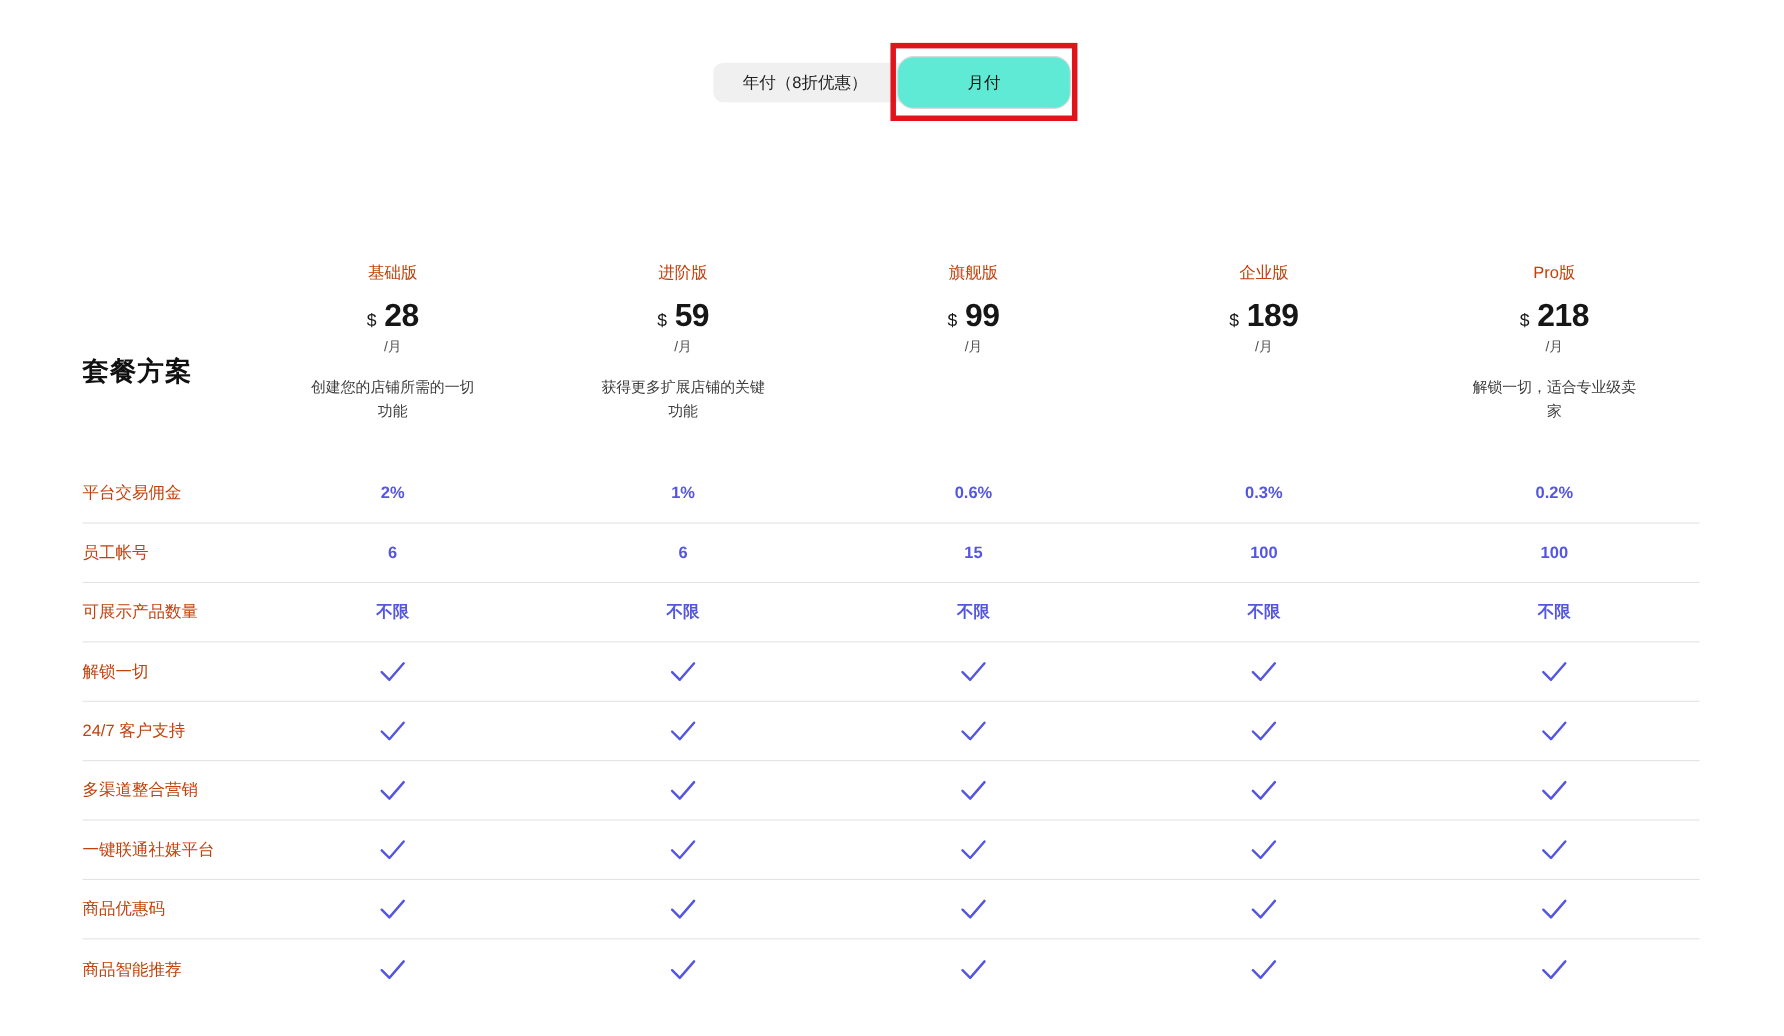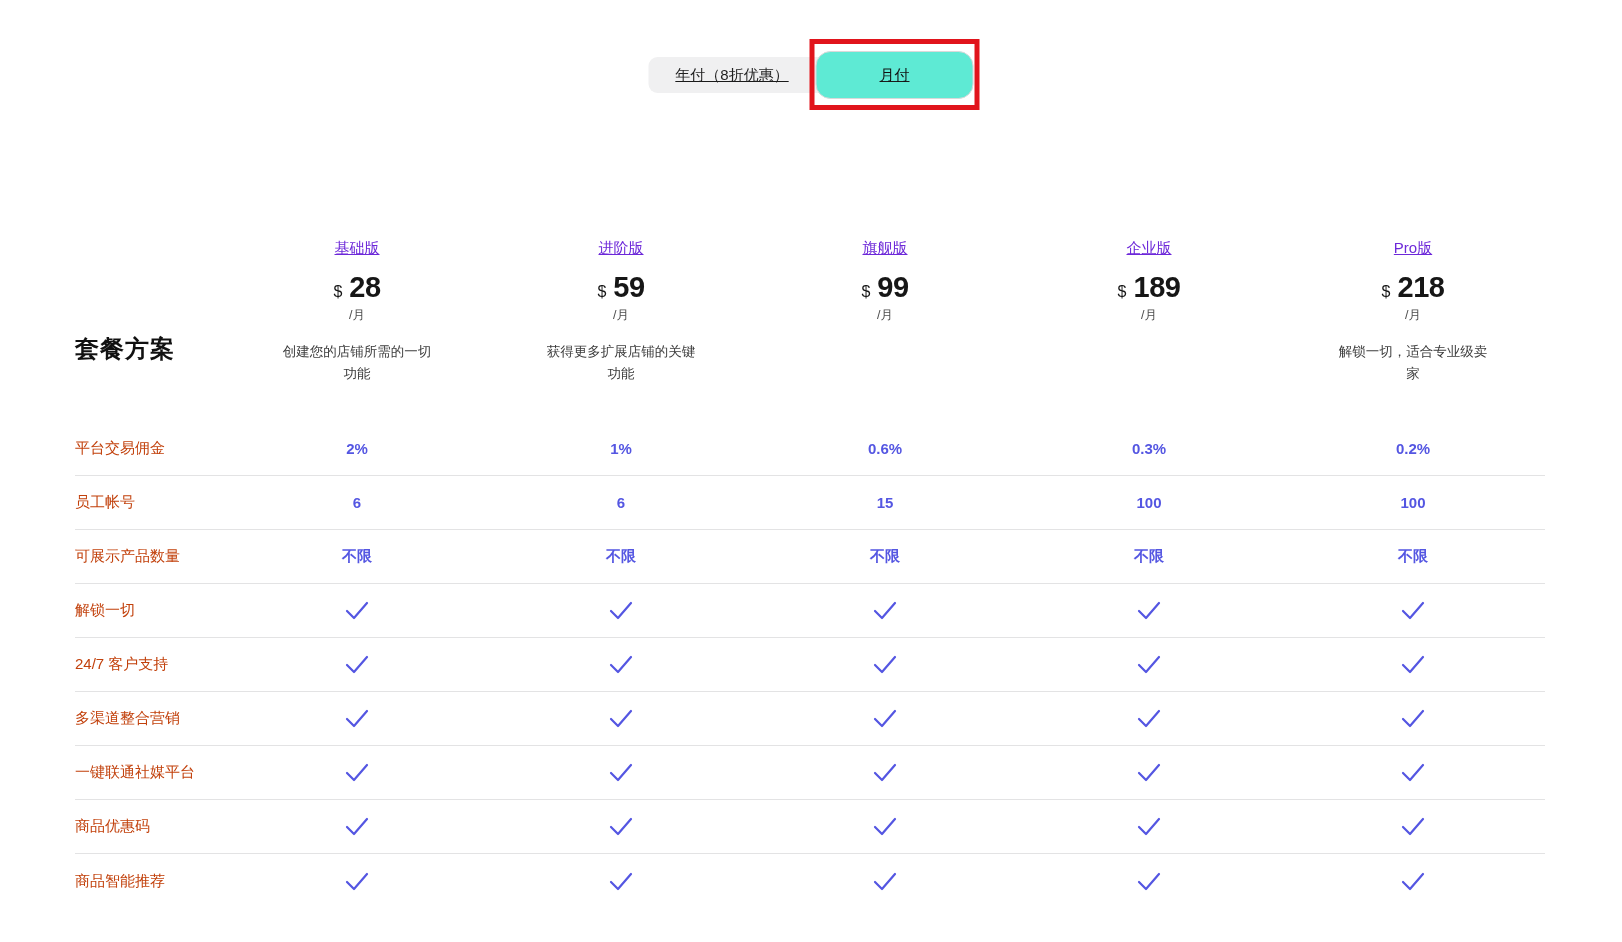--- a/index.html
+++ b/index.html
@@ -14,21 +14,20 @@
   }
 
   
   .toggle-wrap {
     position:absolute; top:57px; left:50%;
     transform:translateX(-50%);
     display:flex; align-items:center;
     background:#f0f0f1;
     border-radius:9px;
     height:36px;
-    text-decoration:underline;
   }
   .toggle-tab {
     height:48px;
     display:flex; align-items:center; justify-content:center;
     font-size:15px;
     cursor:pointer;
     user-select:none;
   }
   .tab-annual { width:167px; color:#1f1f1f; }
   .tab-monthly {
@@ -47,30 +46,30 @@
     pointer-events:none;
   }
 
   
   .content { position:absolute; left:75px; top:230px; width:1470px; }
   .grid-row { display:grid; grid-template-columns:150px repeat(5,1fr); }
 
   .header-row { height:192px; }
   .label-head-cell { position:relative; }
   .plans-title {
-    position:absolute; left:0; top:103px;
+    position:absolute; left:0; top:91px;
     font-size:24px; font-weight:700; color:#111;
     letter-spacing:1px;
     white-space:nowrap;
   }
   .plan-cell {
     display:flex; flex-direction:column; align-items:center;
     padding-top:9px;
   }
-  .plan-name { font-size:15px; font-weight:500; color:#6d28d9;text-decoration:underline; }
+  .plan-name { font-size:15px; font-weight:500; color:#c2410c; }
   .price-line { display:flex; align-items:baseline; gap:7px; margin-top:13px; }
   .plan-currency { font-size:16px; font-weight:500; color:#161616; }
   .plan-amount { font-size:29px; font-weight:700; color:#161616; letter-spacing:-0.5px; }
   .plan-period { font-size:12.5px; color:#4d4d4d; margin-top:3px; }
   .plan-desc {
     margin-top:17px;
     font-size:13.5px; line-height:1.6; color:#3c3c3c;
     text-align:center; max-width:158px;
   }
 

